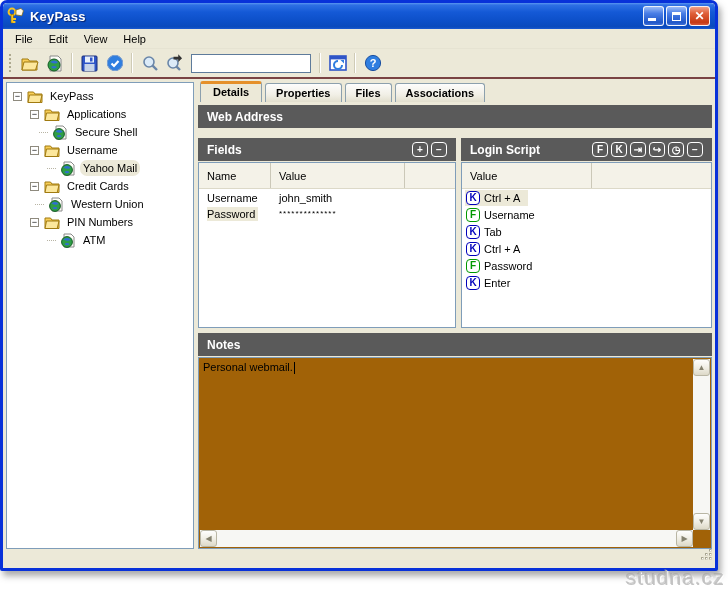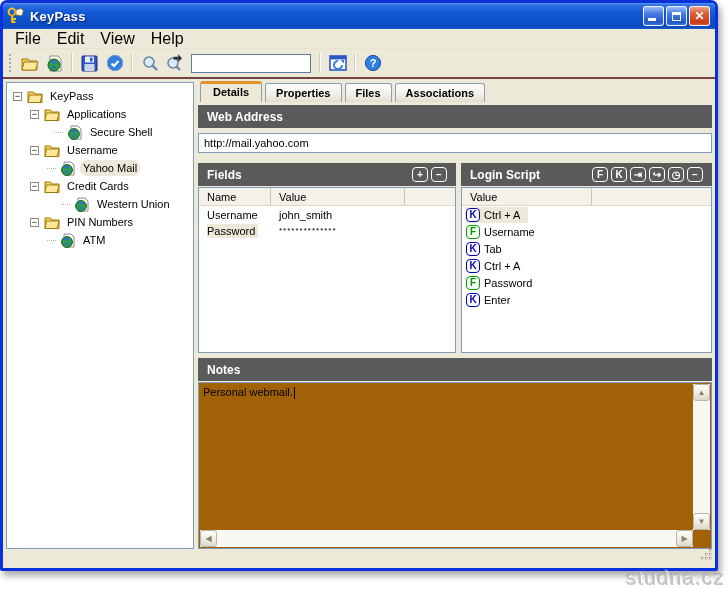--- a/index.html
+++ b/index.html
@@ -22,21 +22,21 @@
     color:#fff; display:flex; align-items:center; justify-content:center; position:relative; cursor:default; }
   .wbtn.blue { background:linear-gradient(180deg,#9DBCF6 0%,#4A7EE6 35%,#2057C8 85%,#3C6FD8 100%); }
   .wbtn.red  { background:linear-gradient(180deg,#F0A088 0%,#E0603A 35%,#C63A14 85%,#D8593A 100%); }
   .glyph-min { position:absolute; left:4px; bottom:4px; width:8px; height:3px; background:#fff; }
   .glyph-max { width:9px; height:9px; border:1px solid #fff; border-top:3px solid #fff; }
   .glyph-close { font-size:12px; font-weight:bold; line-height:1; }
 
   
   .menubar { height:20px; flex:0 0 20px; display:flex; align-items:center; padding-left:4px;
     background:#ECE9D8; border-bottom:1px solid #E6E3D2; }
-  .menu-item { font-size:16px; padding:14px 8px; color:#000; }
+  .menu-item { font-size:11px; padding:14px 8px; color:#000; }
   .toolbar { height:30px; flex:0 0 30px; display:flex; align-items:center; padding:0 4px;
     background:#ECE9D8; border-bottom:2px solid #7A4343; }
   .grip { width:4px; height:18px; border-left:2px dotted #ADA98F; margin:0 4px 0 2px; }
   .tbtn { width:25px; height:23px; display:flex; align-items:center; justify-content:center;
     background:transparent; border:0; padding:0; }
   .tsep { width:2px; height:20px; border-left:1px solid #CFCBB6; border-right:1px solid #FFFFFF; margin:0 4px; }
   .tb-input { width:120px; height:19px; border:1px solid #5E7B9B; background:#fff;
     font:11px "Liberation Sans", sans-serif; padding:1px 3px; margin:0 4px; }
 
   
@@ -66,21 +66,21 @@
 
   .webhead { margin-top:3px; }
   .url-input { height:20px; margin-top:5px; border:1px solid #7F9DB9; background:#fff;
     font:11px "Liberation Sans", sans-serif; padding:2px 5px; width:100%; }
 
   .columns { display:flex; gap:5px; margin-top:10px; height:190px; flex:0 0 190px; }
   .fpanel { display:flex; flex-direction:column; min-width:0; }
   .fpanel.fields { flex:0 0 258px; }
   .fpanel.script { flex:1; }
   .listbox { flex:1; border:1px solid #7F9DB9; background:#fff; margin-top:1px; overflow:hidden; }
-  .list-header { display:flex; height:18px; background:#F4F2E8; border-bottom:1px solid #DCD9C8;
+  .list-header { display:flex; height:26px; background:#F4F2E8; border-bottom:1px solid #DCD9C8;
     font-size:11px; align-items:center; }
   .lcol { height:100%; display:flex; align-items:center; padding-left:8px; border-right:1px solid #CBC8B8; }
   .lcol.last { border-right:0; flex:1; }
   .frow { display:flex; height:15px; font-size:11px; align-items:center; margin-top:1px; }
   .frow .fname { width:72px; padding:1px 0 1px 8px; }
   .frow.selected .fname span { background:#ECE9D8; padding:1px 3px 1px 0; }
   .frow .fvalue { padding-left:8px; }
   .masked { font-size:8px; letter-spacing:1px; }
 
   .srow { display:flex; height:17px; align-items:center; padding-left:3px; font-size:11px; }
@@ -227,21 +227,21 @@
           <div class="tree-row" style="padding-left: 23px;">
             <span class="expander">−</span>
             <span class="ticon">
               <svg width="16" height="13" viewBox="0 0 16 13">
                 <path d="M1 2 h5.5 l1.5 2 H15 v8.5 H1 z" fill="#F8CE57" stroke="#A07A10"></path>
                 <path d="M2.5 5 H15 l-1.8 7.5 H1 z" fill="#FCE79C" stroke="#A07A10"></path>
               </svg>
             </span>
             <span class="tree-label">Applications</span>
           </div>
-          <div class="tree-row" style="padding-left: 47px;">
+          <div class="tree-row" style="padding-left: 32px;">
             <span class="dotline"></span>
             <span class="ticon">
               <svg width="16" height="15" viewBox="0 0 16 15">
                 <path d="M4 1 h7 l3 3 v10 H4 z" fill="#FDFDF8" stroke="#8A8A8A"></path>
                 <circle cx="7" cy="9" r="5.4" fill="#2E9E46" stroke="#145C24"></circle>
                 <path d="M3.4 6.4 q3.6 -2.6 7.2 0 q-1.8 2.6 -7.2 0 z" fill="#2F6FD0"></path>
                 <path d="M4.4 11 q2.6 2.6 5.2 0 q-2.6 -1.8 -5.2 0 z" fill="#2F6FD0"></path>
               </svg>
             </span>
             <span class="tree-label">Secure Shell</span>
@@ -271,21 +271,21 @@
           <div class="tree-row" style="padding-left: 23px;">
             <span class="expander">−</span>
             <span class="ticon">
               <svg width="16" height="13" viewBox="0 0 16 13">
                 <path d="M1 2 h5.5 l1.5 2 H15 v8.5 H1 z" fill="#F8CE57" stroke="#A07A10"></path>
                 <path d="M2.5 5 H15 l-1.8 7.5 H1 z" fill="#FCE79C" stroke="#A07A10"></path>
               </svg>
             </span>
             <span class="tree-label">Credit Cards</span>
           </div>
-          <div class="tree-row" style="padding-left: 54px;">
+          <div class="tree-row" style="padding-left: 28px;">
             <span class="dotline"></span>
             <span class="ticon">
               <svg width="16" height="15" viewBox="0 0 16 15">
                 <path d="M4 1 h7 l3 3 v10 H4 z" fill="#FDFDF8" stroke="#8A8A8A"></path>
                 <circle cx="7" cy="9" r="5.4" fill="#2E9E46" stroke="#145C24"></circle>
                 <path d="M3.4 6.4 q3.6 -2.6 7.2 0 q-1.8 2.6 -7.2 0 z" fill="#2F6FD0"></path>
                 <path d="M4.4 11 q2.6 2.6 5.2 0 q-2.6 -1.8 -5.2 0 z" fill="#2F6FD0"></path>
               </svg>
             </span>
             <span class="tree-label">Western Union</span>
@@ -318,21 +318,20 @@
         <div class="tabs" id="tabs">
             <div class="tab active">Details</div>
             <div class="tab">Properties</div>
             <div class="tab">Files</div>
             <div class="tab">Associations</div>
           </div>
 
         <div class="shead webhead">
           <span>Web Address</span>
         </div>
-        <input class="url-input" value="http://mail.yahoo.com" style="">
 
         <div class="columns">
           <div class="fpanel fields">
             <div class="shead">
               <span>Fields</span>
               <span class="hbtns" id="fields-btns">
                   <span class="hbtn">+</span>
                   <span class="hbtn">−</span>
                 </span>
             </div>

